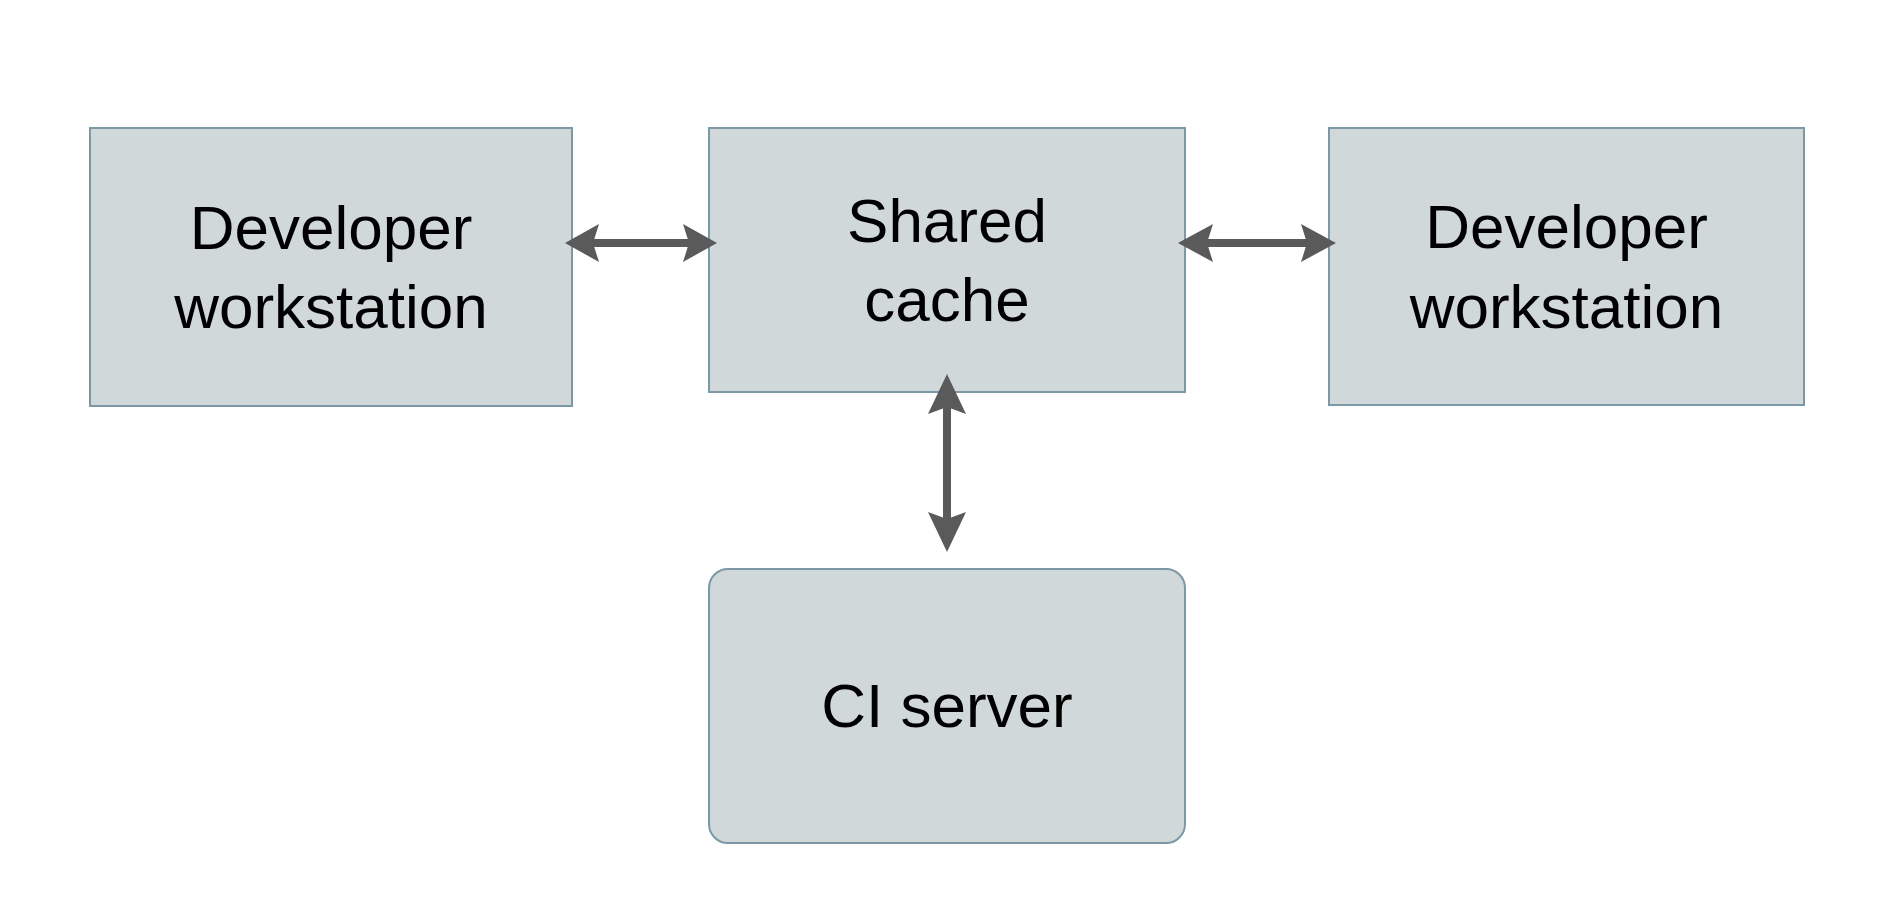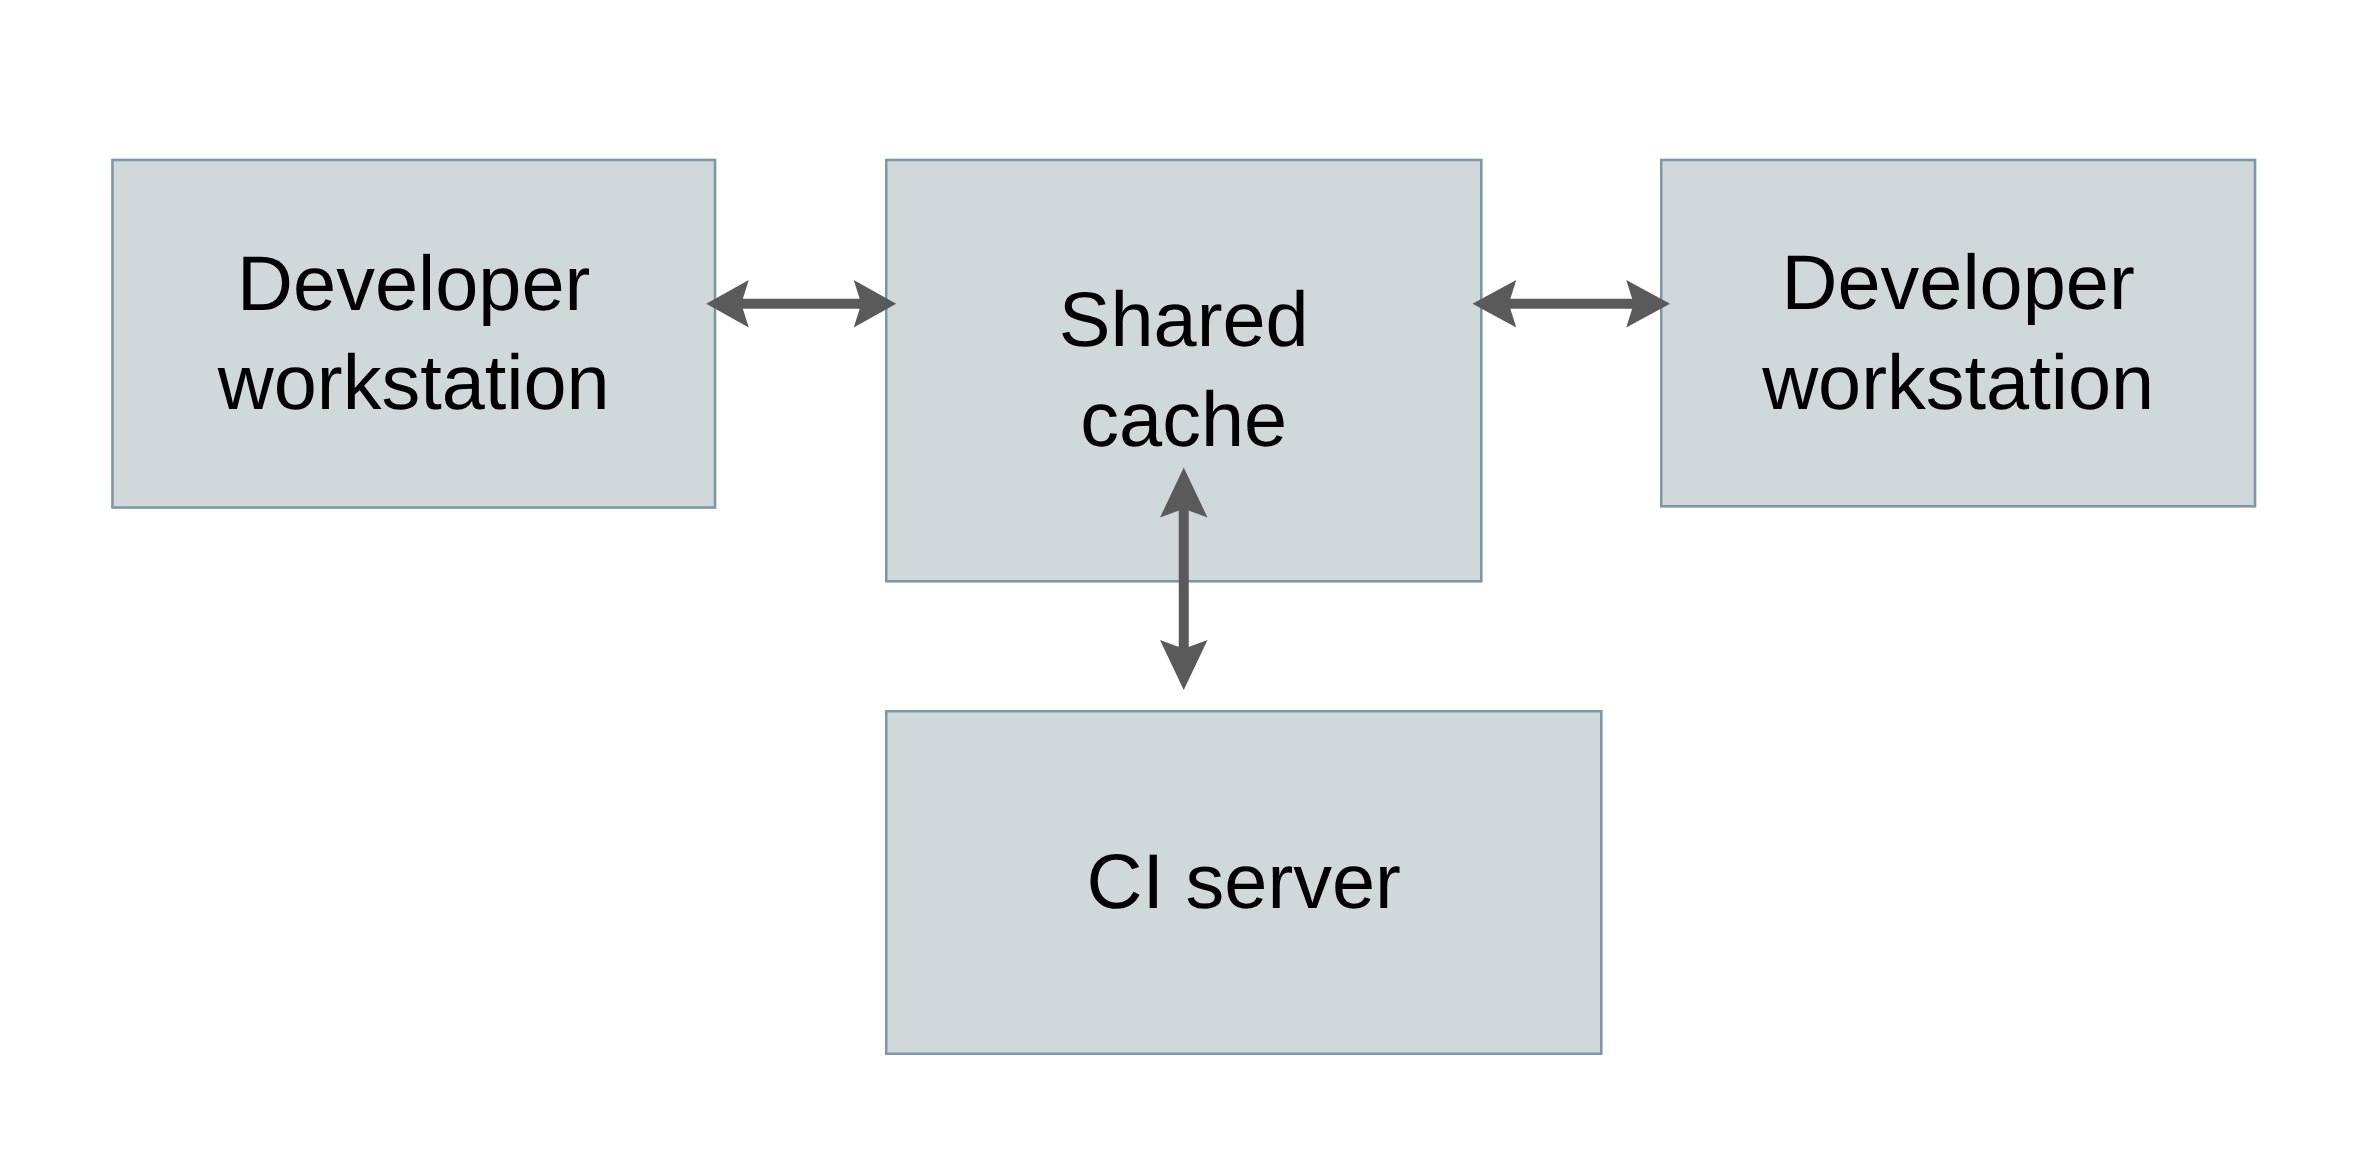--- a/index.html
+++ b/index.html
@@ -32,23 +32,23 @@
     font-size: 62px;
     line-height: 1.28;
     color: #000000;
     font-weight: 400;
     letter-spacing: 0px;
     white-space: pre-line;
     padding: 0 10px;
   }
   
   #node-dev-left   { left: 89px;   top: 103px; width: 484px; height: 280px; }
-  #node-cache      { left: 708px;  top: 103px; width: 478px; height: 339px; }
+  #node-cache      { left: 708px;  top: 103px; width: 478px; height: 266px; }
   #node-dev-right  { left: 1328px; top: 103px; width: 477px; height: 279px; }
-  #node-ci         { left: 708px;  top: 544px; width: 574px; height: 276px; }
+  #node-ci         { left: 708px;  top: 544px; width: 478px; height: 276px; border-radius: 20px; }
 
   .edge {
     position: absolute;
   }
   #edge-left-cache  { left: 565px;  top: 212px; width: 152px; height: 62px; }
   #edge-cache-right { left: 1178px; top: 212px; width: 158px; height: 62px; }
   #edge-cache-ci    { left: 916px;  top: 374px; width: 62px;  height: 178px; }
   .edge svg { display: block; width: 100%; height: 100%; overflow: visible; }
 </style>
 </head>

